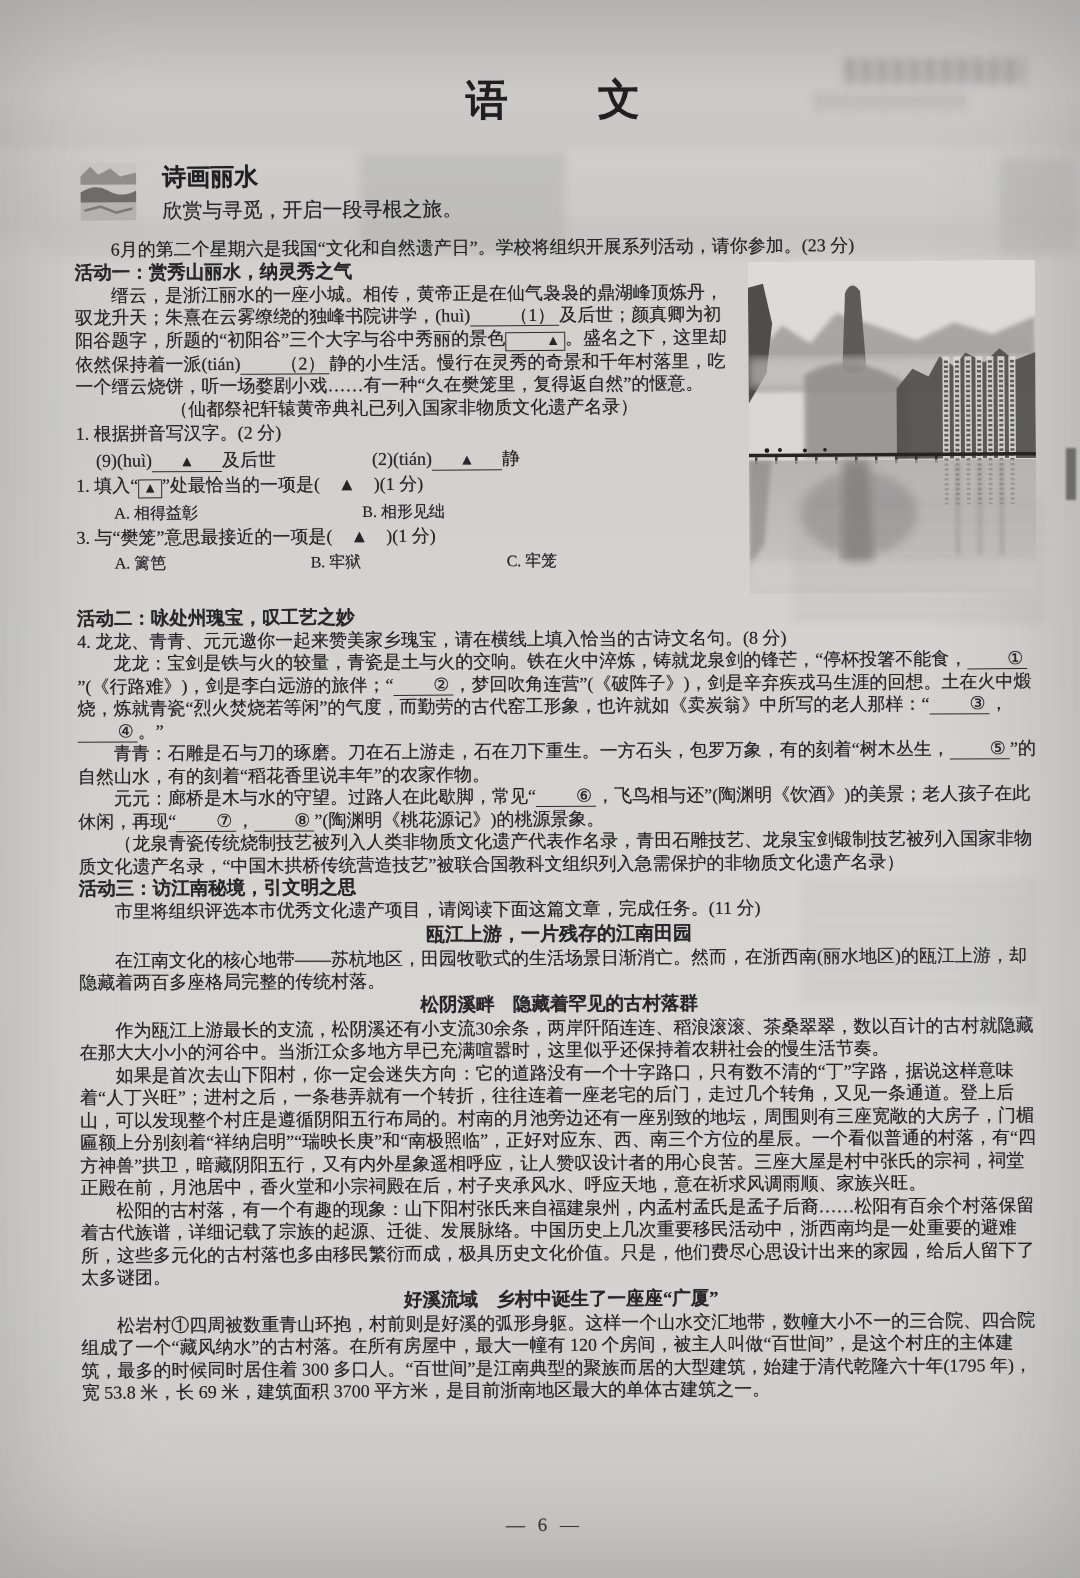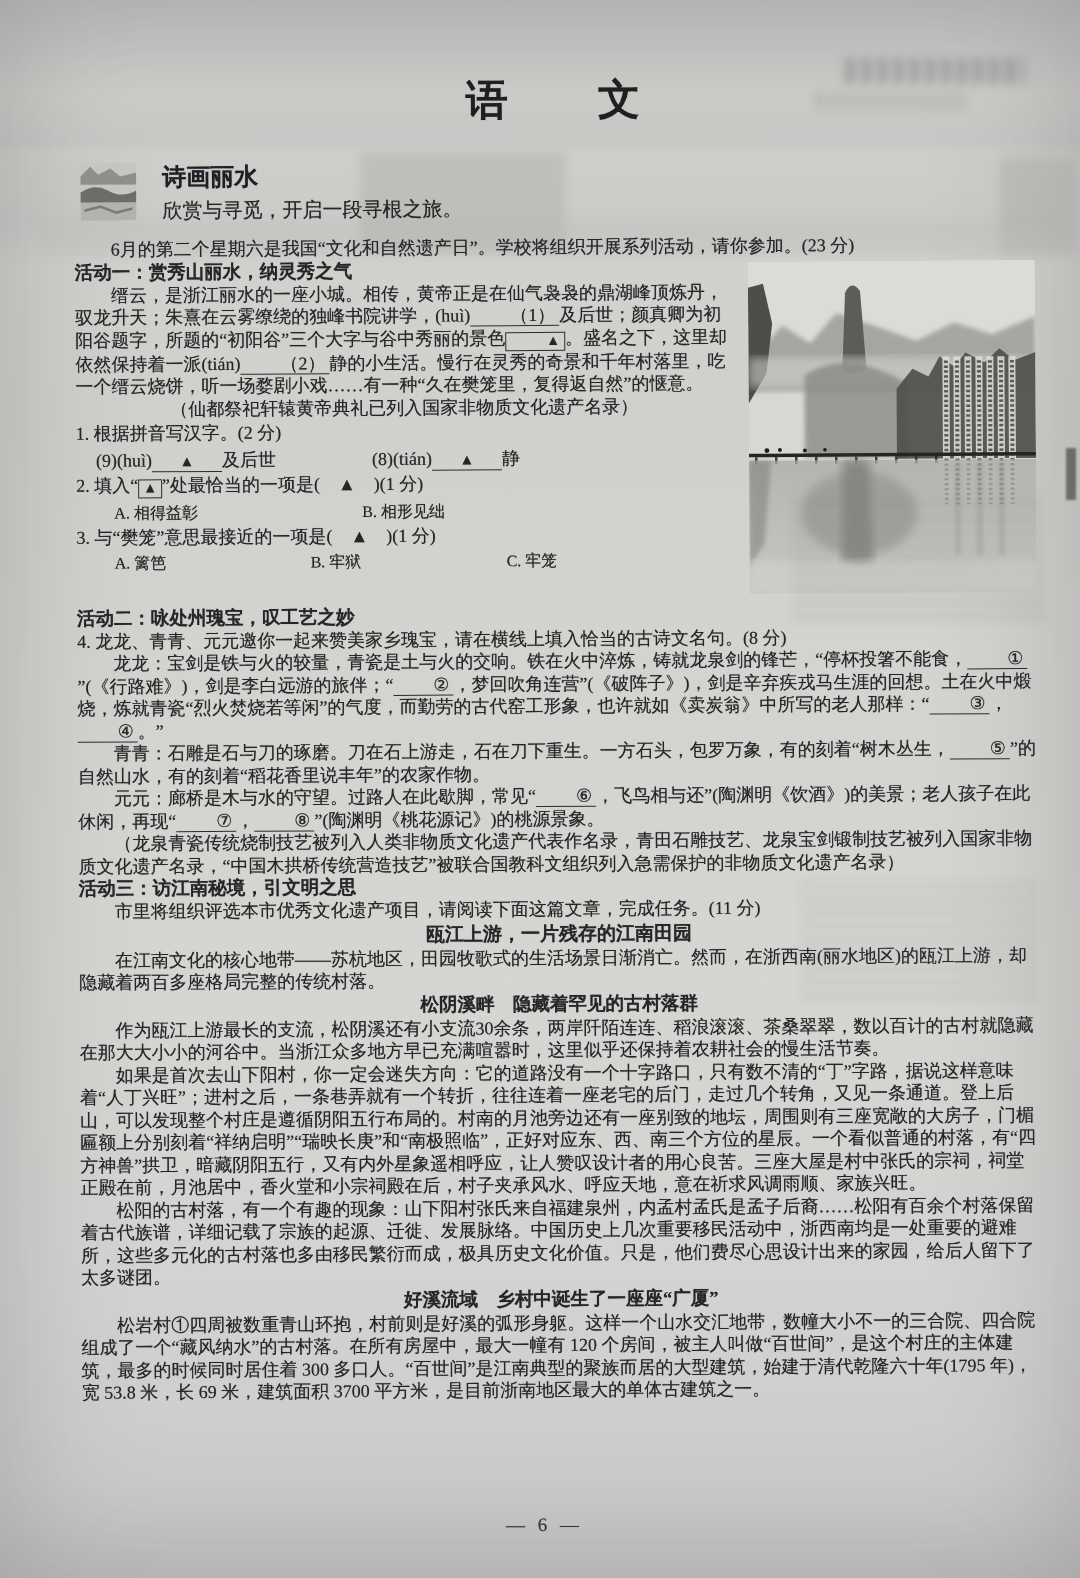--- a/index.html
+++ b/index.html
@@ -173,25 +173,25 @@
       </figure>
 
       <p class="h2">活动一：赏秀山丽水，纳灵秀之气</p>
 
       <p class="indent"><span>缙云，是浙江丽水的一座小城。相传，黄帝正是在仙气袅袅的鼎湖峰顶炼丹，驭龙升天；朱熹在云雾缭绕的独峰书院讲学，(huì)</span><span class="ublank small">（1）</span><span>及后世；颜真卿为初阳谷题字，所题的“初阳谷”三个大字与谷中秀丽的景色</span><span class="boxtri">▲</span><span>。盛名之下，这里却依然保持着一派(tián)</span><span class="ublank small">（2）</span><span>静的小生活。慢行在灵秀的奇景和千年村落里，吃一个缙云烧饼，听一场婺剧小戏……有一种“久在樊笼里，复得返自然”的惬意。</span></p>
 
       <p class="center">（仙都祭祀轩辕黄帝典礼已列入国家非物质文化遗产名录）</p>
 
       <div class="q">
         <p>1. 根据拼音写汉字。(2 分)</p>
-        <p class="qsub"><span>(9)(huì)</span><span class="ublank tri">▲</span><span>及后世</span><span style="display:inline-block;width:96px;"></span><span>(8)(tián)</span><span class="ublank tri">▲</span><span>静</span></p>
+        <p class="qsub"><span>(9)(huì)</span><span class="ublank tri">▲</span><span>及后世</span><span style="display:inline-block;width:96px;"></span><span>(2)(tián)</span><span class="ublank tri">▲</span><span>静</span></p>
       </div>
 
       <div class="q">
-        <p><span>2. 填入“</span><span class="boxtri">▲</span><span>”处最恰当的一项是(　▲　)(1 分)</span></p>
+        <p><span>1. 填入“</span><span class="boxtri">▲</span><span>”处最恰当的一项是(　▲　)(1 分)</span></p>
         <div class="optrow two">
           <span>A. 相得益彰</span>
           <span>B. 相形见绌</span>
         </div>
       </div>
 
       <div class="q">
         <p>3. 与“樊笼”意思最接近的一项是(　▲　)(1 分)</p>
         <div class="optrow three">
           <span>A. 篱笆</span>

